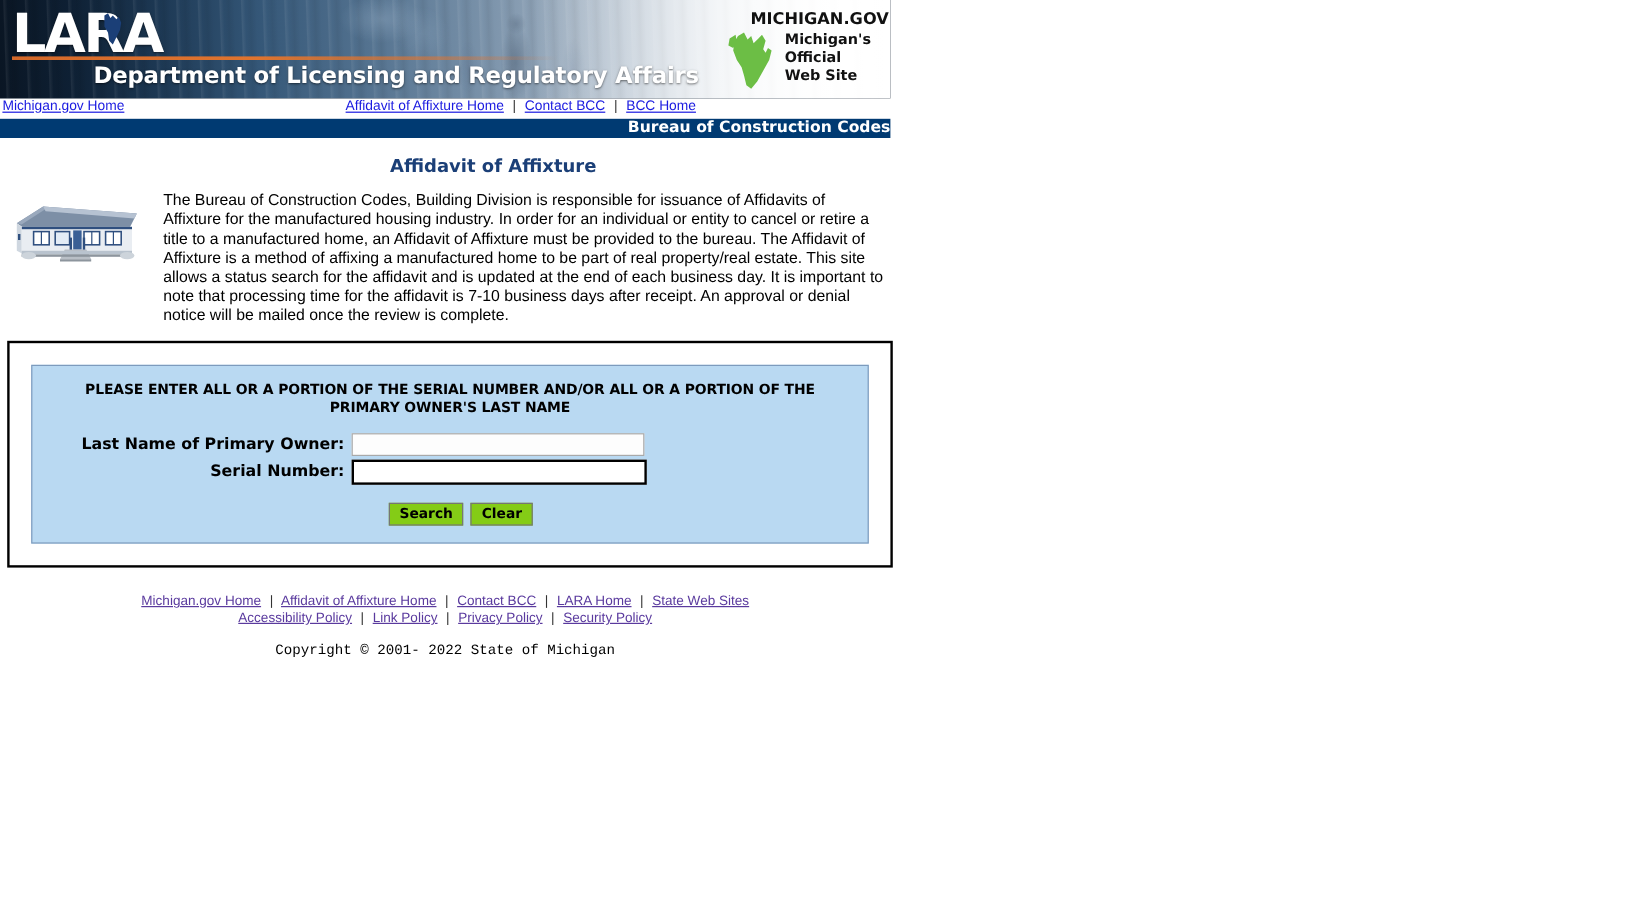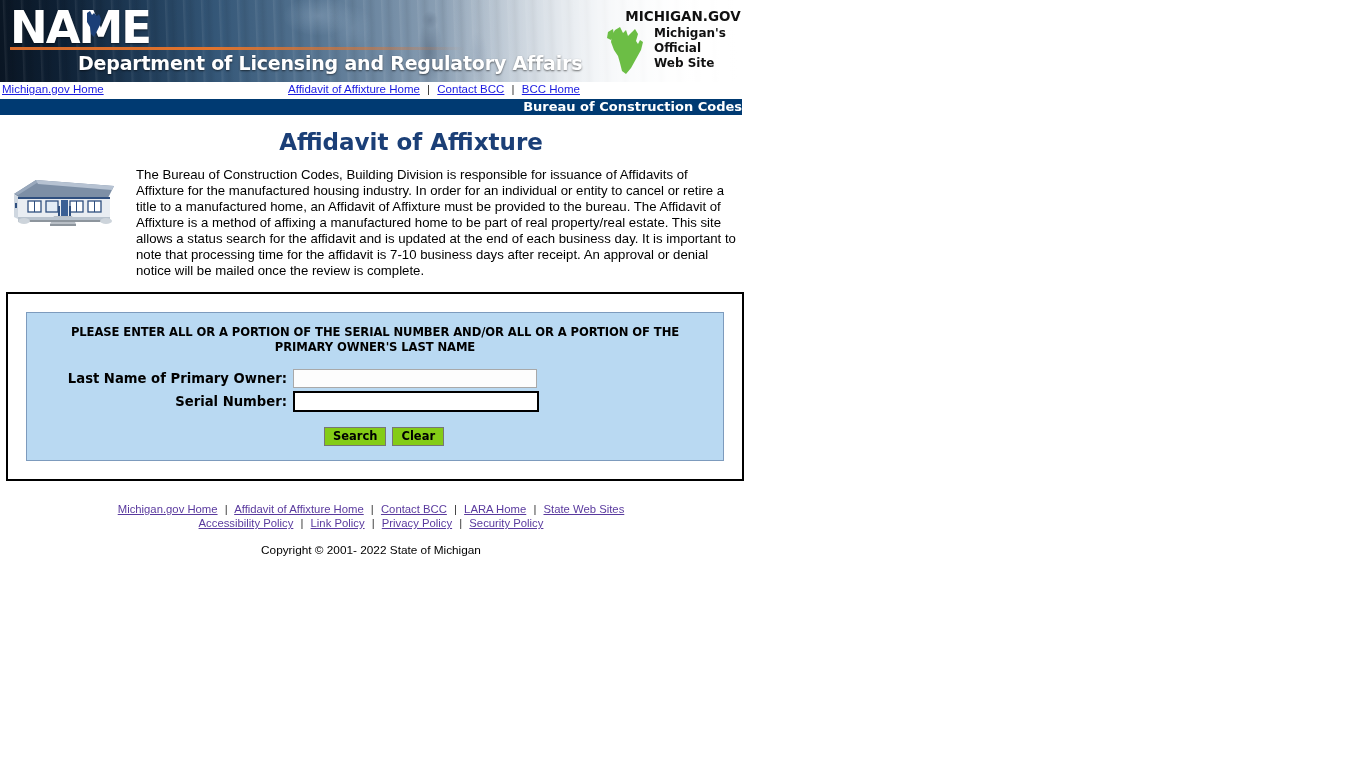--- a/index.html
+++ b/index.html
@@ -159,21 +159,21 @@
     line-height: 16px;
     text-align: right;
     letter-spacing: 0px;
   }
 
   
   .h1 {
     text-align: center;
     font-family: "DejaVu Sans", sans-serif;
     font-weight: bold;
-    font-size: 23px;
+    font-size: 15px;
     color: #1b3f77;
     margin: 14px 0 0 0;
     padding-left: 80px;
   }
   .intro-wrap {
     position: relative;
     margin-top: 12px;
     width: 742px;
     height: 125px;
   }
@@ -276,35 +276,36 @@
     font-size: 11.3px;
   }
   .footer a { color: #5a3a9e; text-decoration: underline; }
   .footer .sep { color: #333333; }
   .footer-line2 { margin-top: 2px; }
   .copyright {
     margin-top: 14px;
     font-size: 11.8px;
     color: #000000;
     text-align: center;
+    font-family: Liberation Mono, monospace;
   }
 </style>
 </head>
 <body>
 
 <div class="page">
 
   <div class="banner">
     <div class="banner-photo"></div>
     <div class="banner-streaks"></div>
     <div class="banner-figs"></div>
     <div class="banner-glow"></div>
 
     <div class="lara-wrap">
-      <div class="lara-text">NAME</div>
+      <div class="lara-text">LARA</div>
       <svg class="mi-shape" viewBox="0 0 24 30">
         <path d="M5 3 L8 1 L10 5 L12 3 L15 6 L17 4 L19 9 L18 15 L15 21 L12 27 L9 24 L8 17 L5 12 Z" fill="#1b3f77"></path>
       </svg>
     </div>
     <div class="orange-rule"></div>
     <div class="dept-line">Department of Licensing and Regulatory Affairs</div>
 
     <div class="migov">
       <div class="migov-title">MICHIGAN.GOV</div>
       <div class="migov-row">

